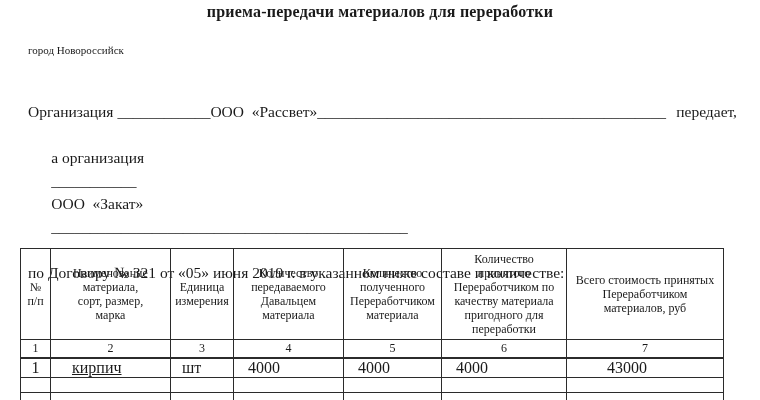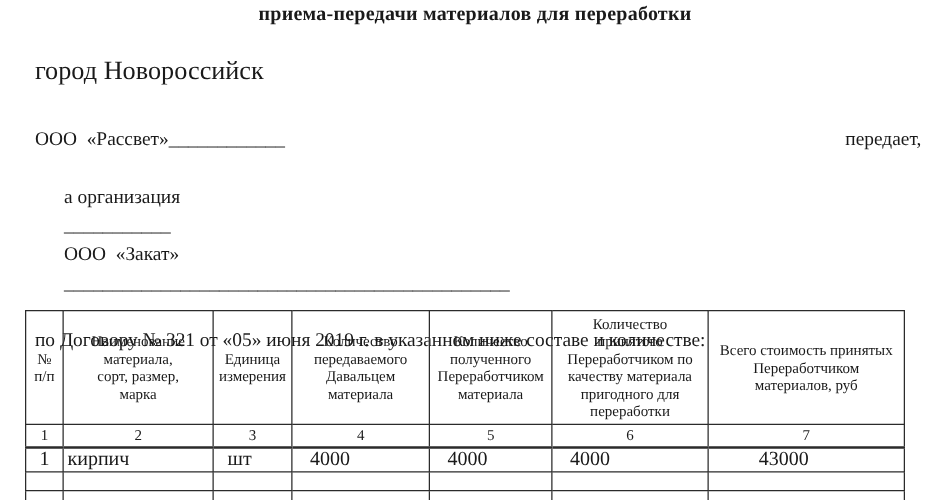--- a/index.html
+++ b/index.html
@@ -18,21 +18,21 @@
     text-align: center;
     font-weight: bold;
     font-size: 16px;
     letter-spacing: 0.2px;
   }
   .city-line {
     position: absolute;
     top: 44px; left: 28px; right: 23px;
     display: flex;
     justify-content: space-between;
-    font-size: 21px;
+    font-size: 11px;
   }
   .preamble {
     position: absolute;
     top: 100px; left: 28px;
     width: 709px;
     font-size: 15.5px;
     line-height: 23px;
   }
   .pre-line1 {
     display: flex;
@@ -72,41 +72,43 @@
     vertical-align: middle;
   }
   .data-row td {
     height: 18px;
     font-size: 16px;
     vertical-align: middle;
     border-top-width: 2px;
     padding-left: 14px;
   }
   .data-row td.c0 { padding-left: 0; text-align: center; }
-  .data-row td.c1 { padding-left: 3px; }
+  .data-row td.c1 { padding-left: 21px; text-decoration: underline; }
   .data-row td.c2 { padding-left: 11px; }
   .data-row td.c6 { padding-left: 40px; }
   .empty-row td { height: 14px; }
   .clip-row td { height: 20px; }
 </style>
 </head>
 <body>
 
 <div class="page">
 
   <div class="doc-title">приема-передачи материалов для переработки</div>
 
   <div class="city-line">
     <span>город  Новороссийск</span>
   </div>
 
   <div class="preamble">
     <div class="pre-line1">
+      <span>Организация </span>
+      <span>____________</span>
       <span>ООО  «Рассвет»</span>
-      <span>____________</span>
+      <span>_____________________________________________</span>
       <span class="spacer"></span>
       <span>передает,</span>
     </div>
     <div class="pre-line2">
       <span>а организация </span>
       <span>___________</span>
       <span>ООО  «Закат»</span>
       <span>______________________________________________</span>
     </div>
     <div class="pre-line4">по Договору № 321 от «05» июня 2019 г. в указанном ниже составе и количестве:</div>

